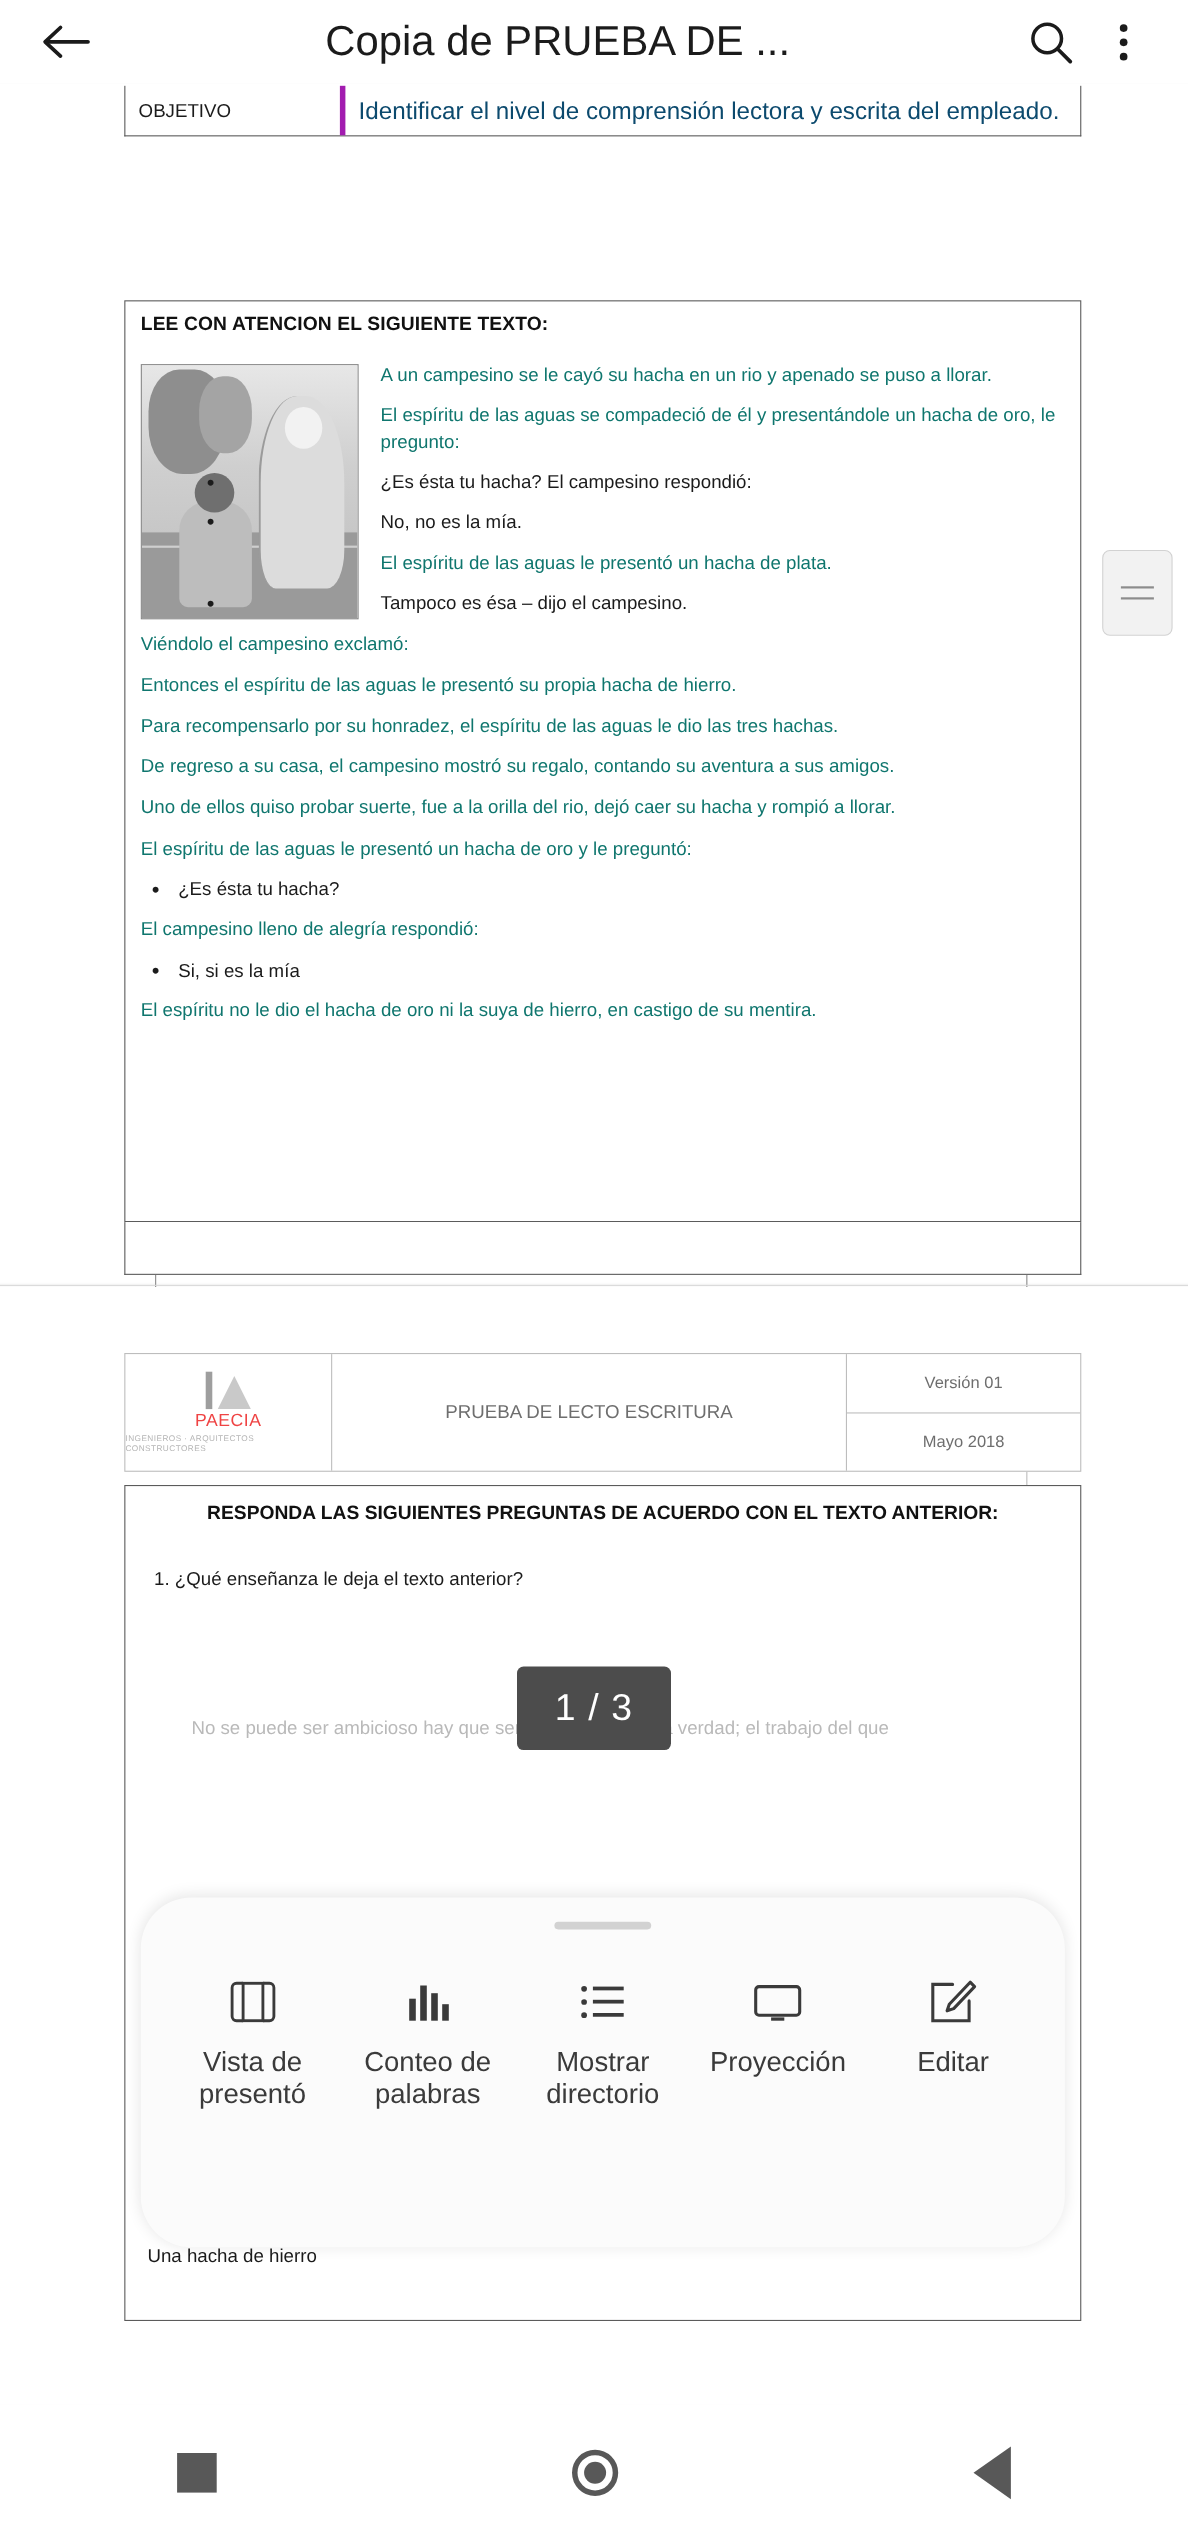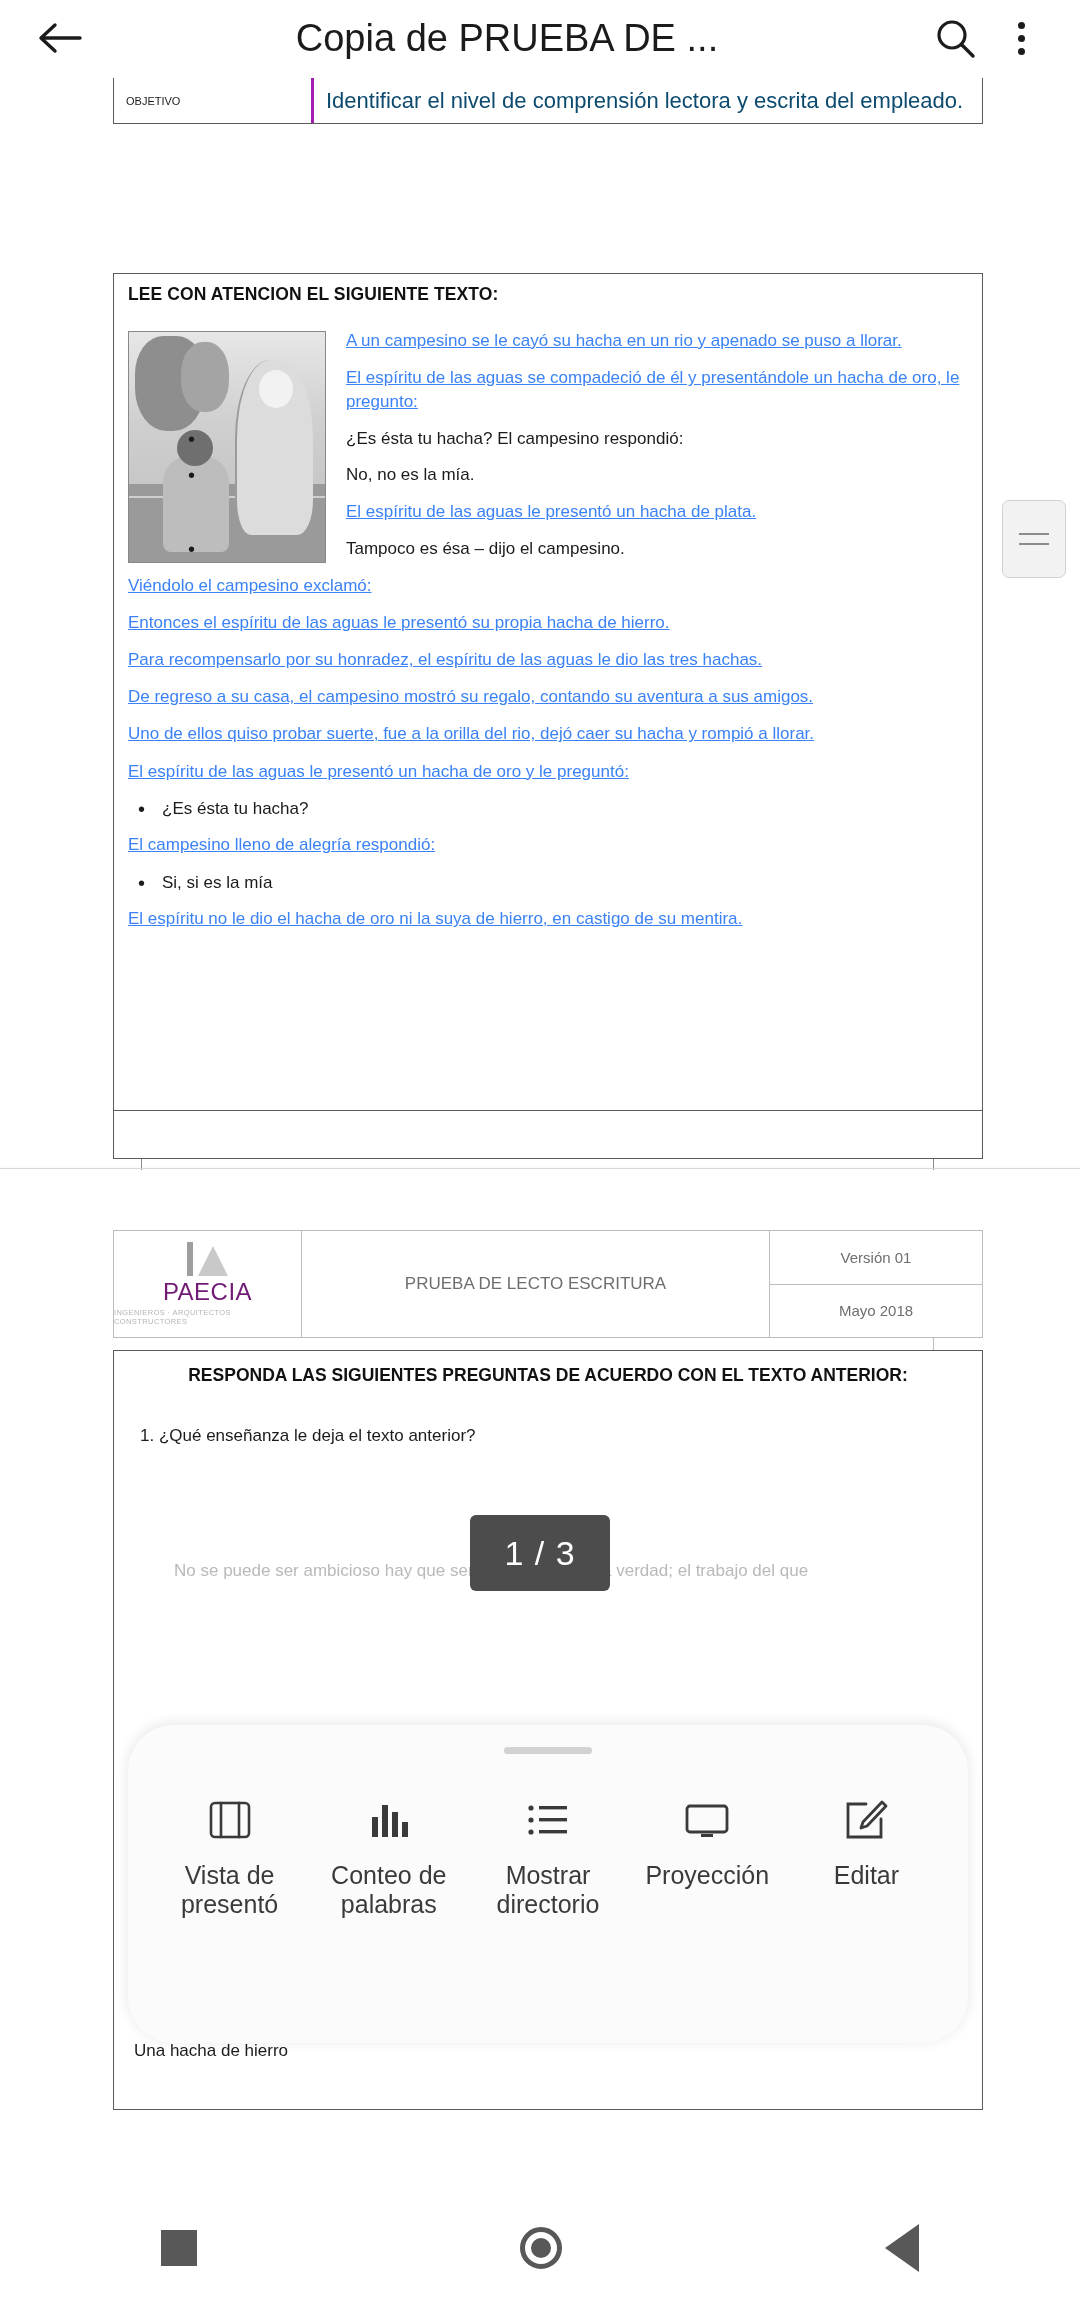--- a/index.html
+++ b/index.html
@@ -82,24 +82,24 @@
     top: 2px; left: 113px;
     width: 870px;
     border: 1px solid #5b5b5b;
     border-top: none;
     display: flex;
     height: 46px;
     background: #fff;
   }
   .tbl-obj .c1 {
     width: 200px;
-    border-right: 3px solid #a21caf;
+    border-right: 5px solid #a21caf;
     display: flex; align-items: center;
     padding-left: 12px;
-    font-size: 11px; color: #1b1b1b; text-align: right;
+    font-size: 17px; color: #1b1b1b; text-align: right;
   }
   .tbl-obj .c2 {
     flex: 1;
     display: flex; align-items: center;
     padding-left: 12px;
     font-size: 22px; color: #0c4a6e;
   }
 
   
   .readbox {
@@ -133,24 +133,23 @@
   .illus .tree2 { position:absolute; top:10px; left:52px; width:48px; height:70px; background:#a4a4a4; border-radius:45%; }
   .illus .water { position:absolute; bottom:0; left:0; width:100%; height:78px; background:#9a9a9a; }
   .illus .water:after { content:''; position:absolute; top:12px; left:0; width:100%; height:2px; background:#cfcfcf; }
   .illus .spirit { position:absolute; top:28px; right:12px; width:78px; height:175px; background:#dcdcdc; border-radius:45% 45% 20% 20%; border-left:2px solid #9b9b9b; }
   .illus .spirit:after { content:''; position:absolute; top:10px; left:22px; width:34px; height:38px; border-radius:50%; background:#f2f2f2; }
   .illus .man { position:absolute; bottom:10px; left:34px; width:66px; height:96px; background:#bdbdbd; border-radius:26px 26px 8px 8px; }
   .illus .man:after { content:''; position:absolute; top:-26px; left:14px; width:36px; height:36px; border-radius:50%; background:#6f6f6f; }
 
   .readbox p {
     font-size: 17px;
-    color: #3b82f6;
+    color: #0f766e;
     line-height: 1.42;
     margin-bottom: 13px;
-    text-decoration: underline;
   }
   .readbox ul { list-style: none; margin: 0 0 13px 0; }
   .readbox ul li {
     font-size: 17px; color: #1b1b1b;
     line-height: 1.4;
     margin-bottom: 12px;
     position: relative;
     padding-left: 34px;
   }
   .readbox ul li:before {
@@ -196,21 +195,21 @@
     gap: 2px;
   }
   .logo-mark { display: flex; align-items: flex-end; gap: 5px; }
   .logo-mark .tri {
     width: 0; height: 0;
     border-left: 15px solid transparent;
     border-right: 15px solid transparent;
     border-bottom: 30px solid #c9c9c9;
   }
   .logo-mark .bar { width: 6px; height: 34px; background: #9e9e9e; }
-  .logo-text { font-size: 24px; color: #701a75; letter-spacing: .5px; }
+  .logo-text { font-size: 16px; color: #ef4444; letter-spacing: .5px; }
   .logo-sub { font-size: 7.5px; color: #b5b5b5; letter-spacing: .4px; }
   .tbl-hdr .mid {
     flex: 1;
     border-right: 1px solid #bdbdbd;
     display: flex; align-items: center; justify-content: center;
     font-size: 17px; color: #6e6e6e;
   }
   .tbl-hdr .right { width: 212px; display: flex; flex-direction: column; }
   .tbl-hdr .right .r1, .tbl-hdr .right .r2 {
     flex: 1; display: flex; align-items: center; justify-content: center;

